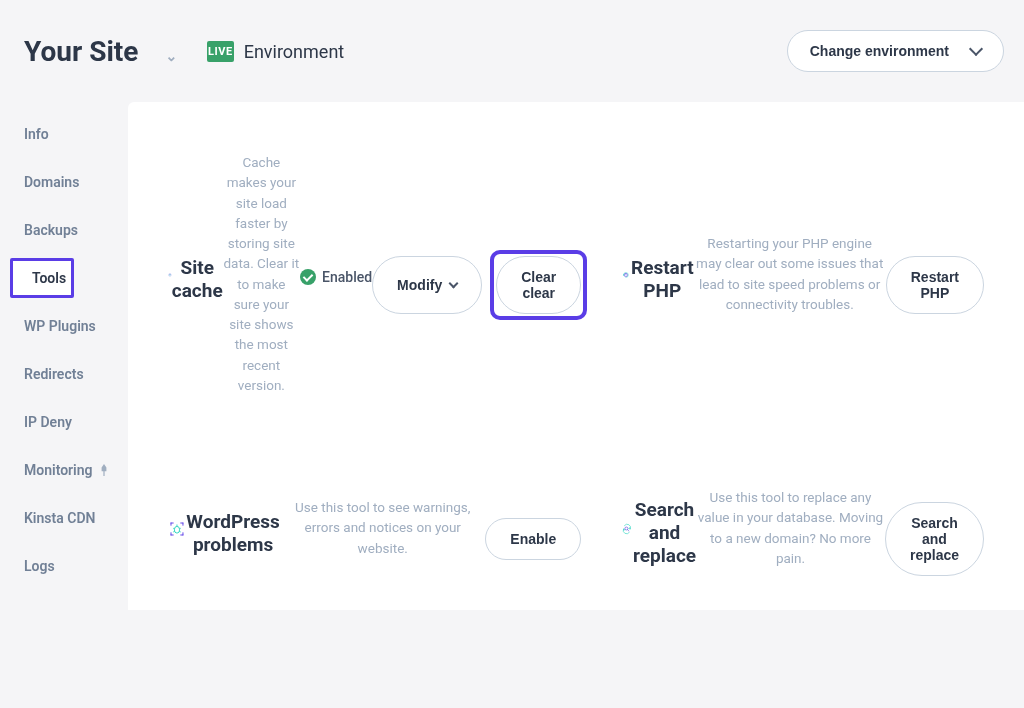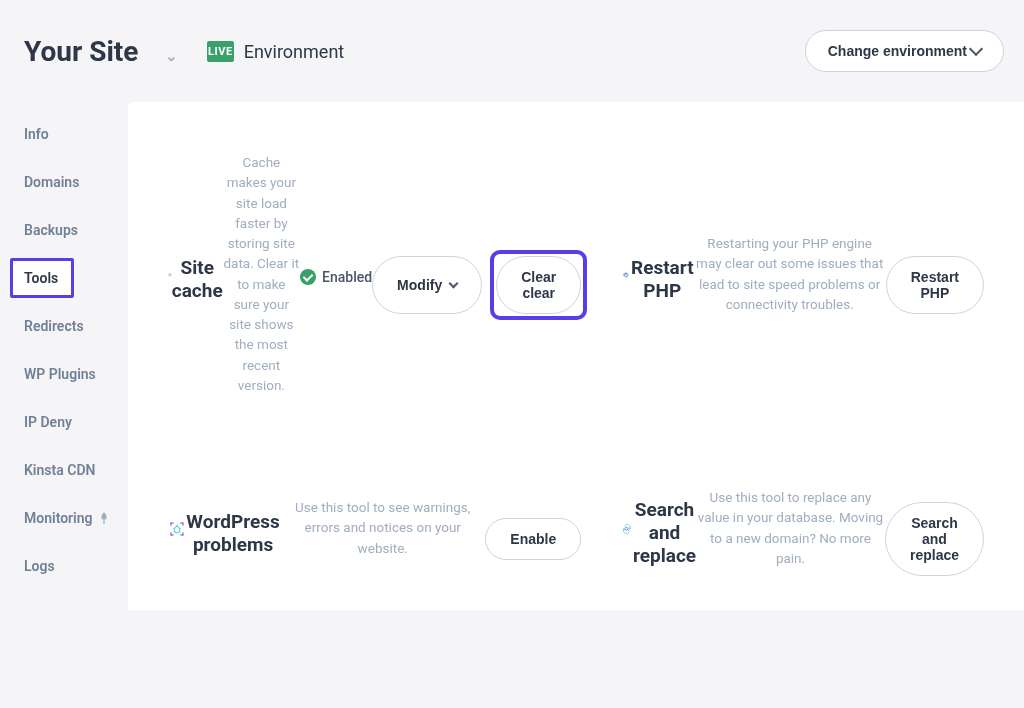--- a/index.html
+++ b/index.html
@@ -45,21 +45,21 @@
   .change-env-btn {
     border: 1px solid #cbd5e0;
     background: #fff;
     border-radius: 999px;
     padding: 12px 22px;
     font-size: 14px;
     font-weight: 600;
     color: #2d3748;
     display: flex;
     align-items: center;
-    gap: 4px;
+    gap: 22px;
     cursor: pointer;
   }
   .chev-down {
     width: 10px; height: 10px;
     border-right: 2px solid #4a5568;
     border-bottom: 2px solid #4a5568;
     transform: rotate(45deg);
     margin-top: -4px;
   }
   .layout {
@@ -82,20 +82,21 @@
   }
   .side-item.active {
     color: #2d3748;
     outline: 3px solid #5a3de6;
     outline-offset: -3px;
     background: #fff;
     border-radius: 2px;
     margin-left: 10px;
     padding-left: 14px;
     width: 64px;
+    justify-content: center;
   }
   .side-pin {
     fill: #a0aec0;
     width: 10px;
     height: 12px;
   }
   .main {
     flex: 1;
     background: #fff;
     border-top-left-radius: 6px;
@@ -210,37 +211,37 @@
     <div class="side-item">
         <span>Domains</span>
       </div>
     <div class="side-item">
         <span>Backups</span>
       </div>
     <div class="side-item active">
         <span>Tools</span>
       </div>
     <div class="side-item">
+        <span>WP Plugins</span>
+      </div>
+    <div class="side-item">
         <span>Redirects</span>
       </div>
     <div class="side-item">
-        <span>WP Plugins</span>
-      </div>
-    <div class="side-item">
         <span>IP Deny</span>
-      </div>
-    <div class="side-item">
-        <span>Kinsta CDN</span>
       </div>
     <div class="side-item">
       <span>Monitoring</span>
       <svg class="side-pin" viewBox="0 0 16 20">
           <path d="M8 0 L12 6 L12 12 L9 12 L9 20 L7 20 L7 12 L4 12 L4 6 Z"></path>
         </svg>
     </div>
+    <div class="side-item">
+        <span>Kinsta CDN</span>
+      </div>
     <div class="side-item">
         <span>Logs</span>
       </div>
   </nav>
 
   <main class="main">
     <div class="cards">
 
       <div class="card">
         <svg class="card-icon" viewBox="0 0 48 48">

